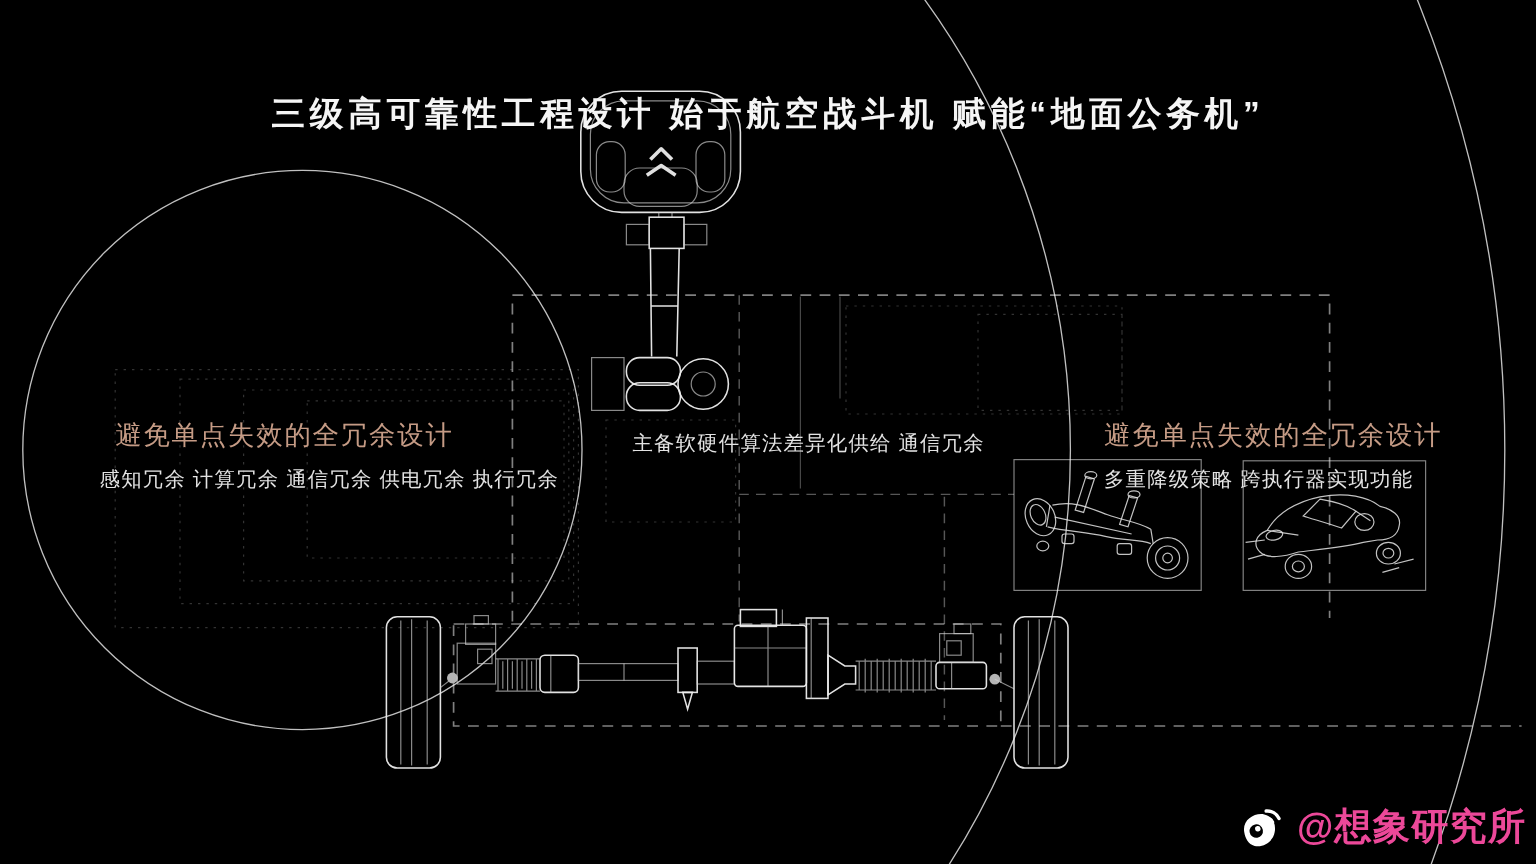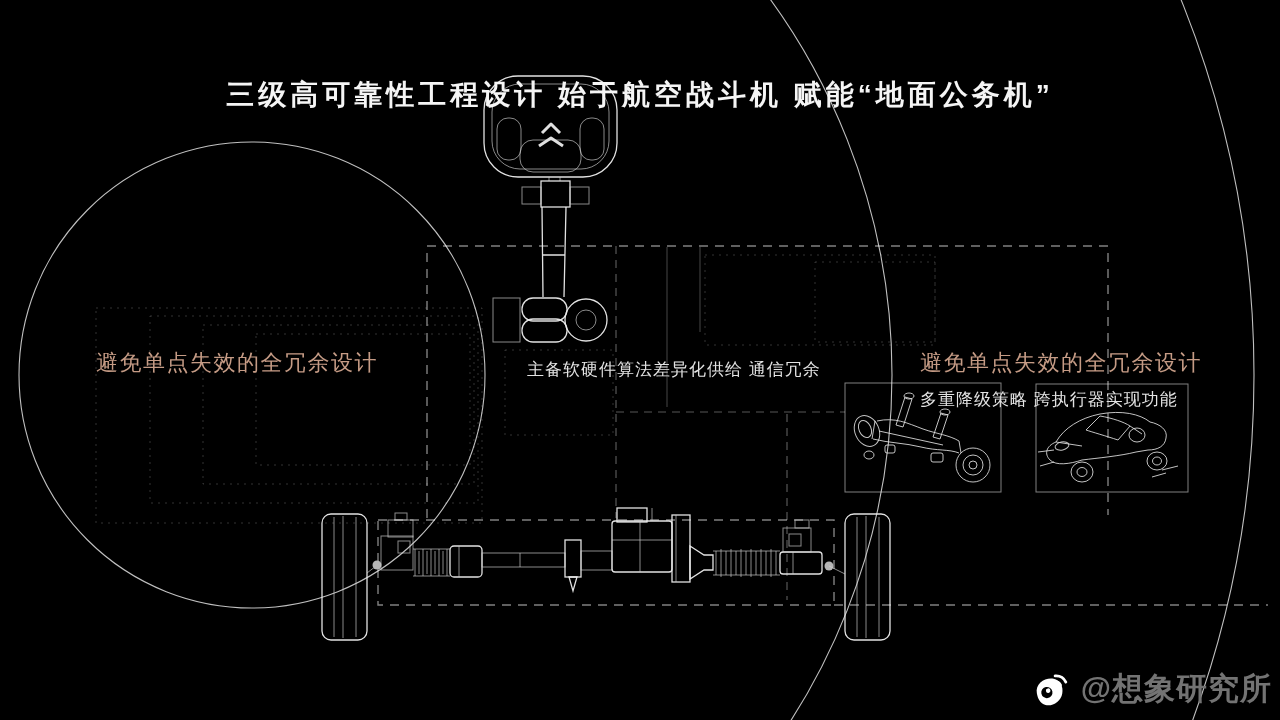--- a/index.html
+++ b/index.html
@@ -13,21 +13,21 @@
     color:#f5f5f5;font-size:28px;font-weight:600;letter-spacing:4px;white-space:nowrap;
   }
   .col{position:absolute;top:348px;white-space:nowrap;}
   .col .hd{margin:0;font-size:22px;font-weight:500;letter-spacing:1.5px;color:#c59b85;}
   .col .dt{margin:10px 0 0;font-size:17px;font-weight:400;letter-spacing:1px;color:#e3e3e3;}
   .col1{left:65px;margin-left:18px;} .col1 .hd{margin-left:13px;}
   .col2{left:527px;}
   .col3{left:920px;}
   .watermark{
     position:absolute;right:8px;bottom:8px;display:flex;align-items:center;gap:7px;
-    color:#737373;font-size:31px;font-weight:700;letter-spacing:1px;
+    color:#ec4899;font-size:31px;font-weight:700;letter-spacing:1px;
   }
   
   .ln{stroke:rgba(238,238,238,.95);stroke-width:1.3;fill:none;}
   .th{stroke:rgba(210,210,210,.65);stroke-width:1;fill:none;}
   .faint{stroke:rgba(255,255,255,.28);stroke-width:1;fill:none;}
   .arc{stroke:rgba(240,240,240,.8);stroke-width:1.1;fill:none;}
   .dash{stroke:rgba(255,255,255,.5);stroke-width:1.4;fill:none;stroke-dasharray:9 7;}
   .dash2{stroke:rgba(255,255,255,.34);stroke-width:1.2;fill:none;stroke-dasharray:8 6;}
   .dot{stroke:rgba(255,255,255,.2);stroke-width:1;fill:none;stroke-dasharray:2 5;}
   .art{stroke:rgba(228,228,228,.85);stroke-width:1;fill:none;}
@@ -179,20 +179,21 @@
         <ellipse class="art" cx="121" cy="77" rx="4.5" ry="4"></ellipse>
         <path class="art" d="M2,68 l16,-2 M4,82 l14,-4 M126,86 l16,-4 M116,93 l14,-4"></path>
       </g>
     </g>
   </svg>
 
   <div class="slide-title">三级高可靠性工程设计 始于航空战斗机 赋能“地面公务机”</div>
 
   <div class="col col1">
     <p class="hd">避免单点失效的全冗余设计</p>
+    <p class="dt">感知冗余 计算冗余 通信冗余 供电冗余 执行冗余</p>
   </div>
   <div class="col col2">
     <p class="dt">主备软硬件算法差异化供给 通信冗余</p>
   </div>
   <div class="col col3">
     <p class="hd">避免单点失效的全冗余设计</p>
     <p class="dt">多重降级策略 跨执行器实现功能</p>
   </div>
 
   <div class="watermark">

